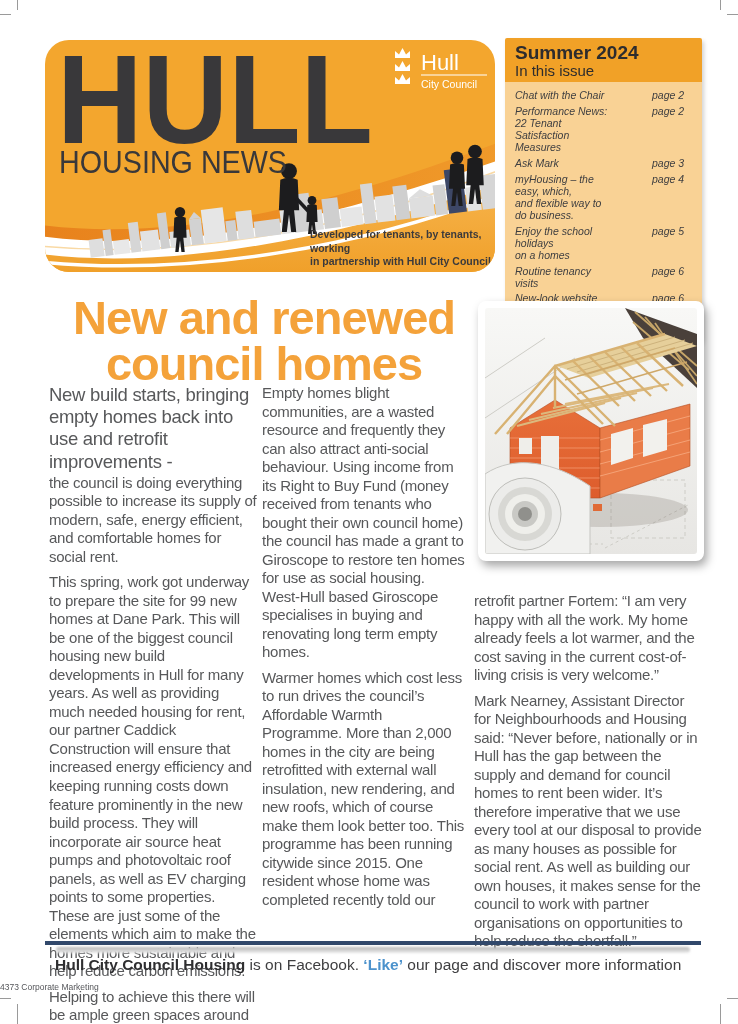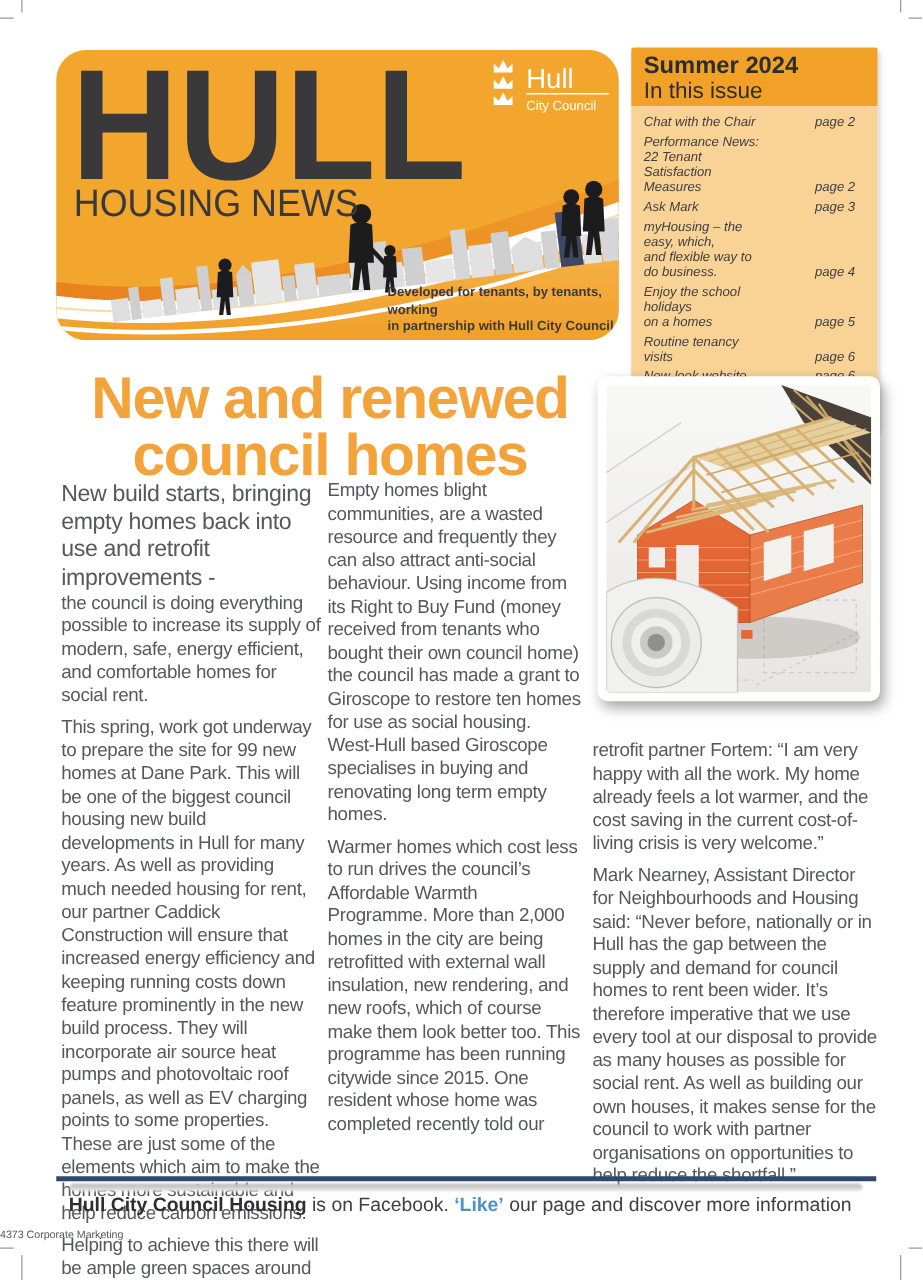--- a/index.html
+++ b/index.html
@@ -18,23 +18,23 @@
   .tagline{
     position:absolute;left:265px;top:188px;width:190px;
     font-size:10.5px;font-weight:bold;color:#3b3a3c;line-height:1.3;
     white-space:pre-line;
   }
   
   .issue-box{position:absolute;left:505px;top:38px;width:197px;
     box-shadow:2px 3px 4px rgba(0,0,0,0.18);border-radius:2px 2px 12px 12px;}
   .issue-head{background:#f1a127;padding:5px 10px 4px 10px;border-radius:2px 2px 0 0;}
   .issue-season{font-size:19px;font-weight:bold;color:#2d2c2e;line-height:1.05;}
-  .issue-title{font-size:18px;color:#2d2c2e;line-height:1.0;}
+  .issue-title{font-size:15px;color:#2d2c2e;line-height:1.0;}
   .issue-items{background:#f9d295;padding:8px 10px 10px 10px;border-radius:0 0 12px 12px;}
-  .toc-row{display:flex;justify-content:space-between;align-items:flex-end;margin-bottom:4px;gap:41px;}
+  .toc-row{display:flex;justify-content:space-between;margin-bottom:4px;gap:41px;}
   .toc-label{font-style:italic;font-size:10.5px;color:#3e3e40;line-height:1.14;white-space:pre-line;}
   .toc-page{font-style:italic;font-size:10.5px;color:#3e3e40;width:40px;flex:none;line-height:1.14;}
   
   .headline{
     position:absolute;left:49px;top:295px;width:430px;
     font-size:47px;font-weight:bold;color:#f4a23a;line-height:0.98;
     letter-spacing:-1px;white-space:pre-line;text-align:center;
   }
   
   .col{position:absolute;color:#57585a;font-size:15px;line-height:1.235;letter-spacing:-0.25px;}

